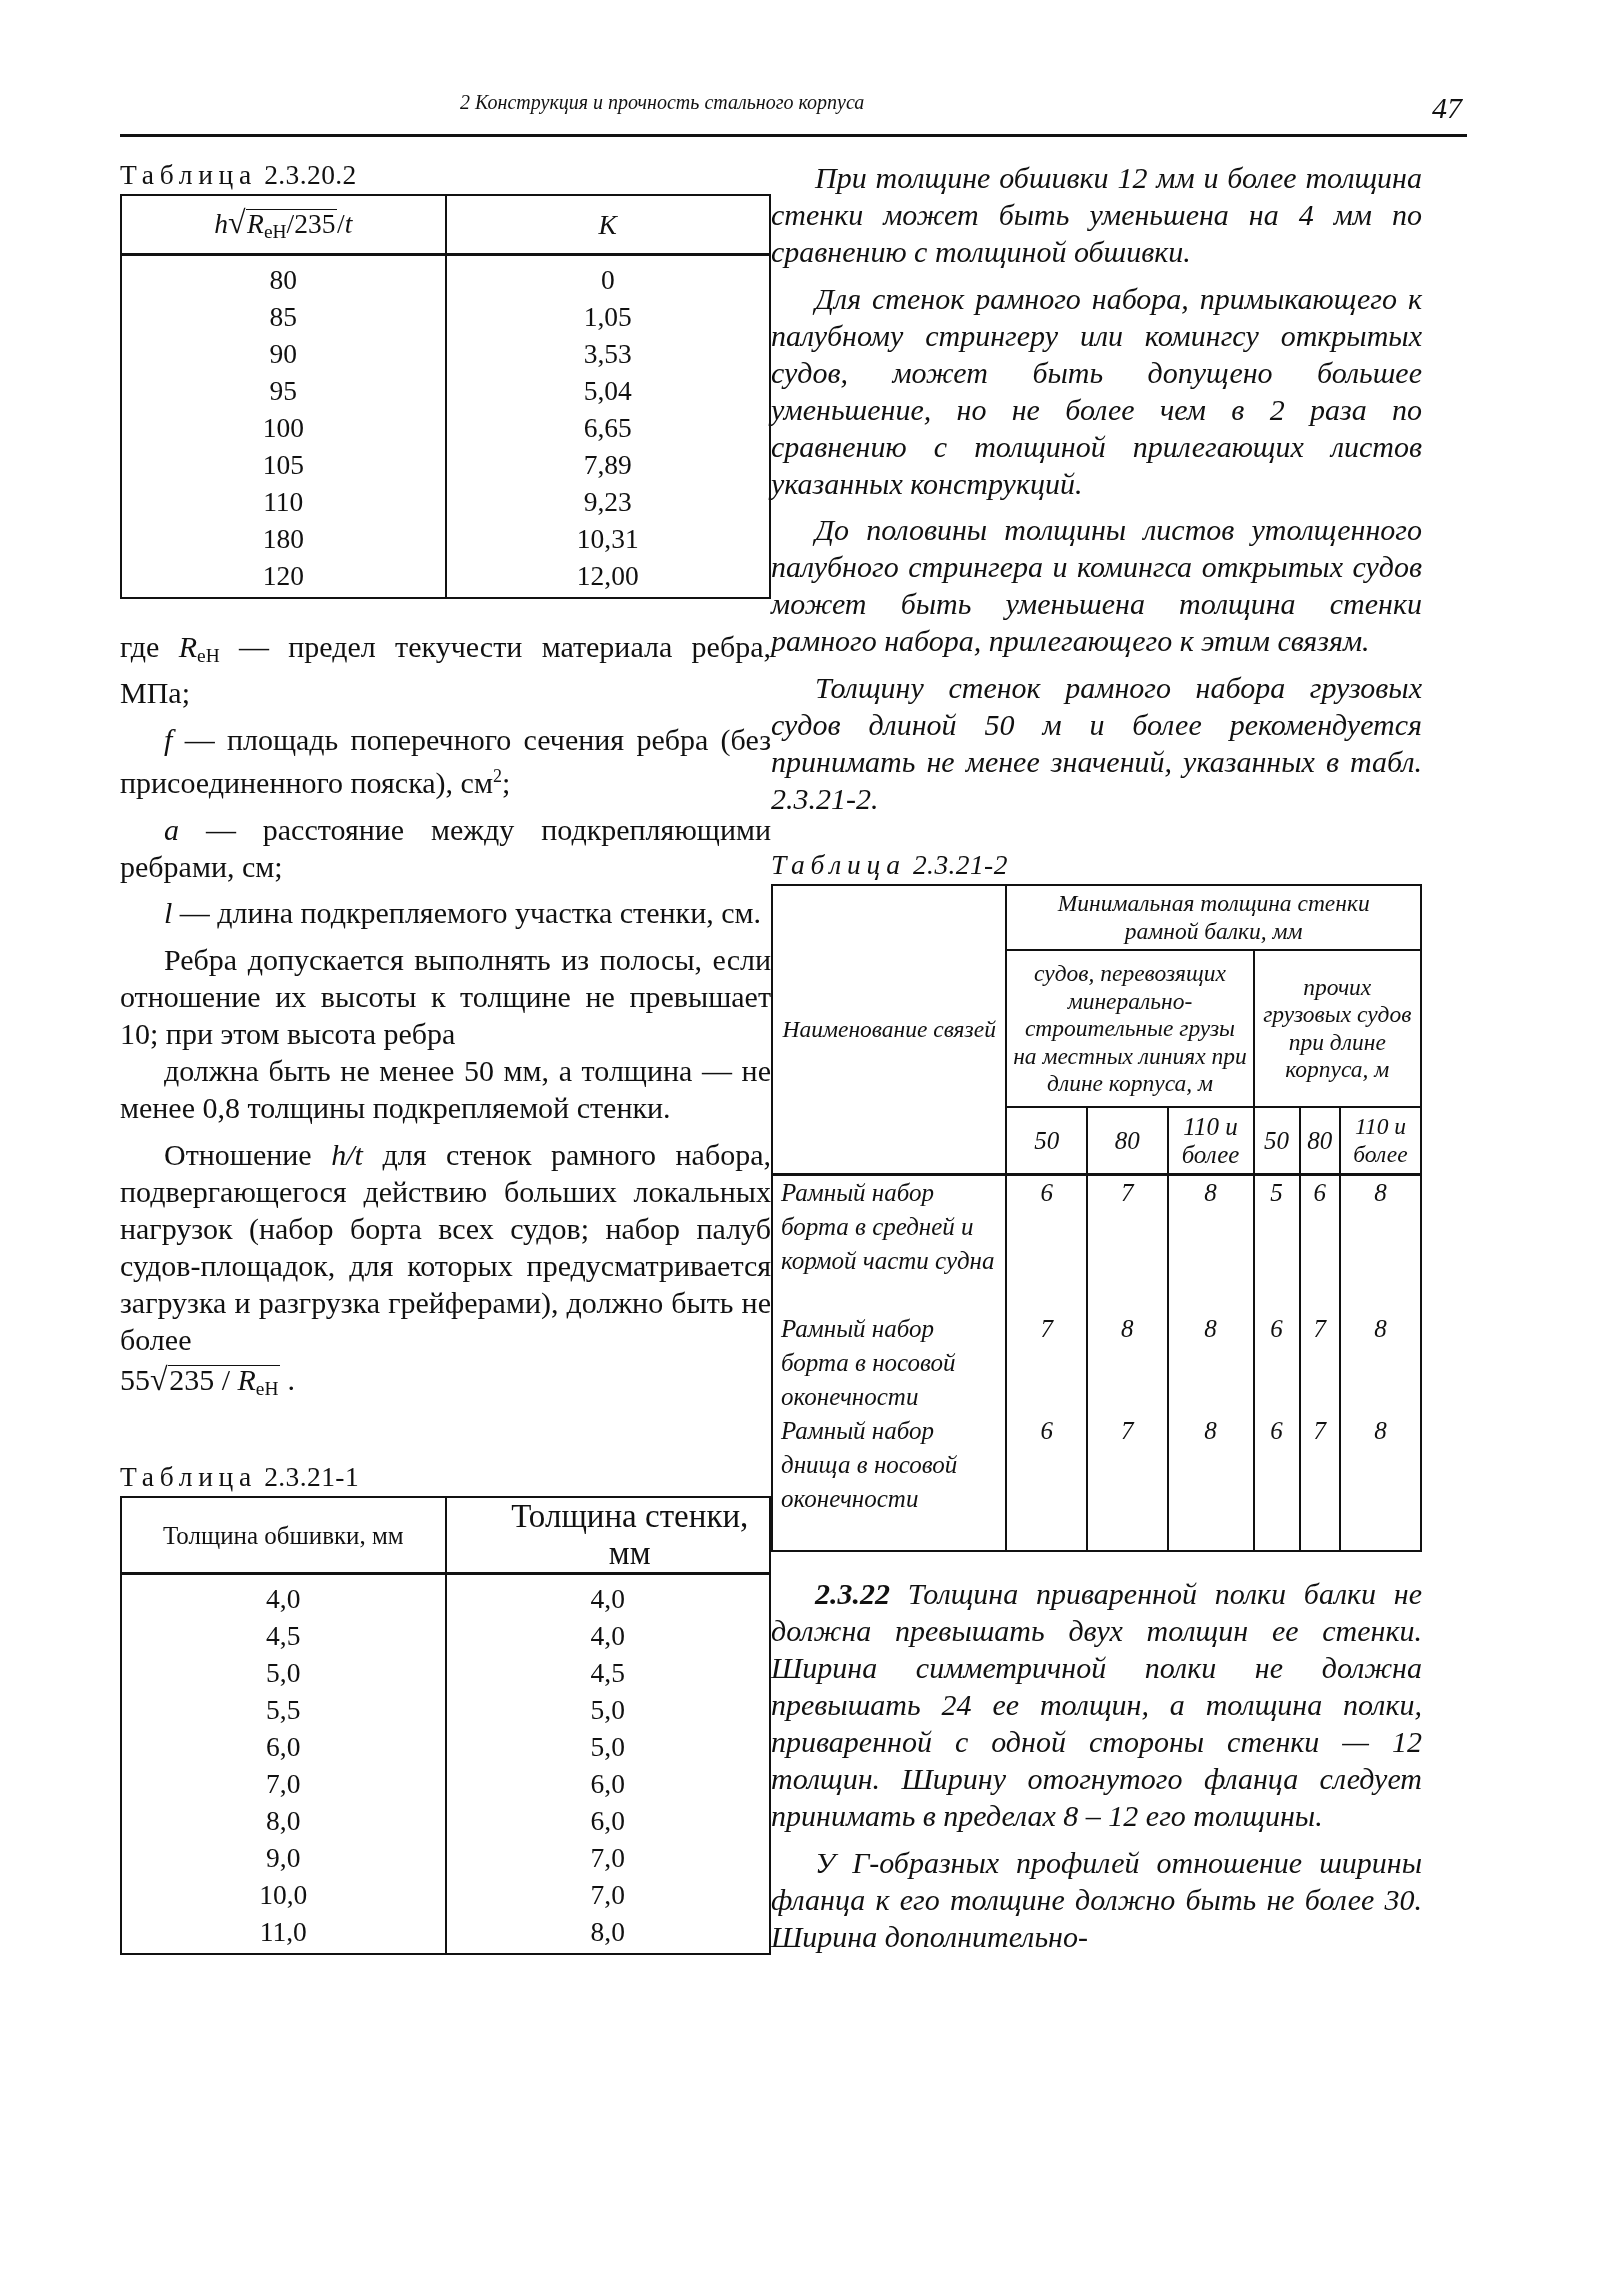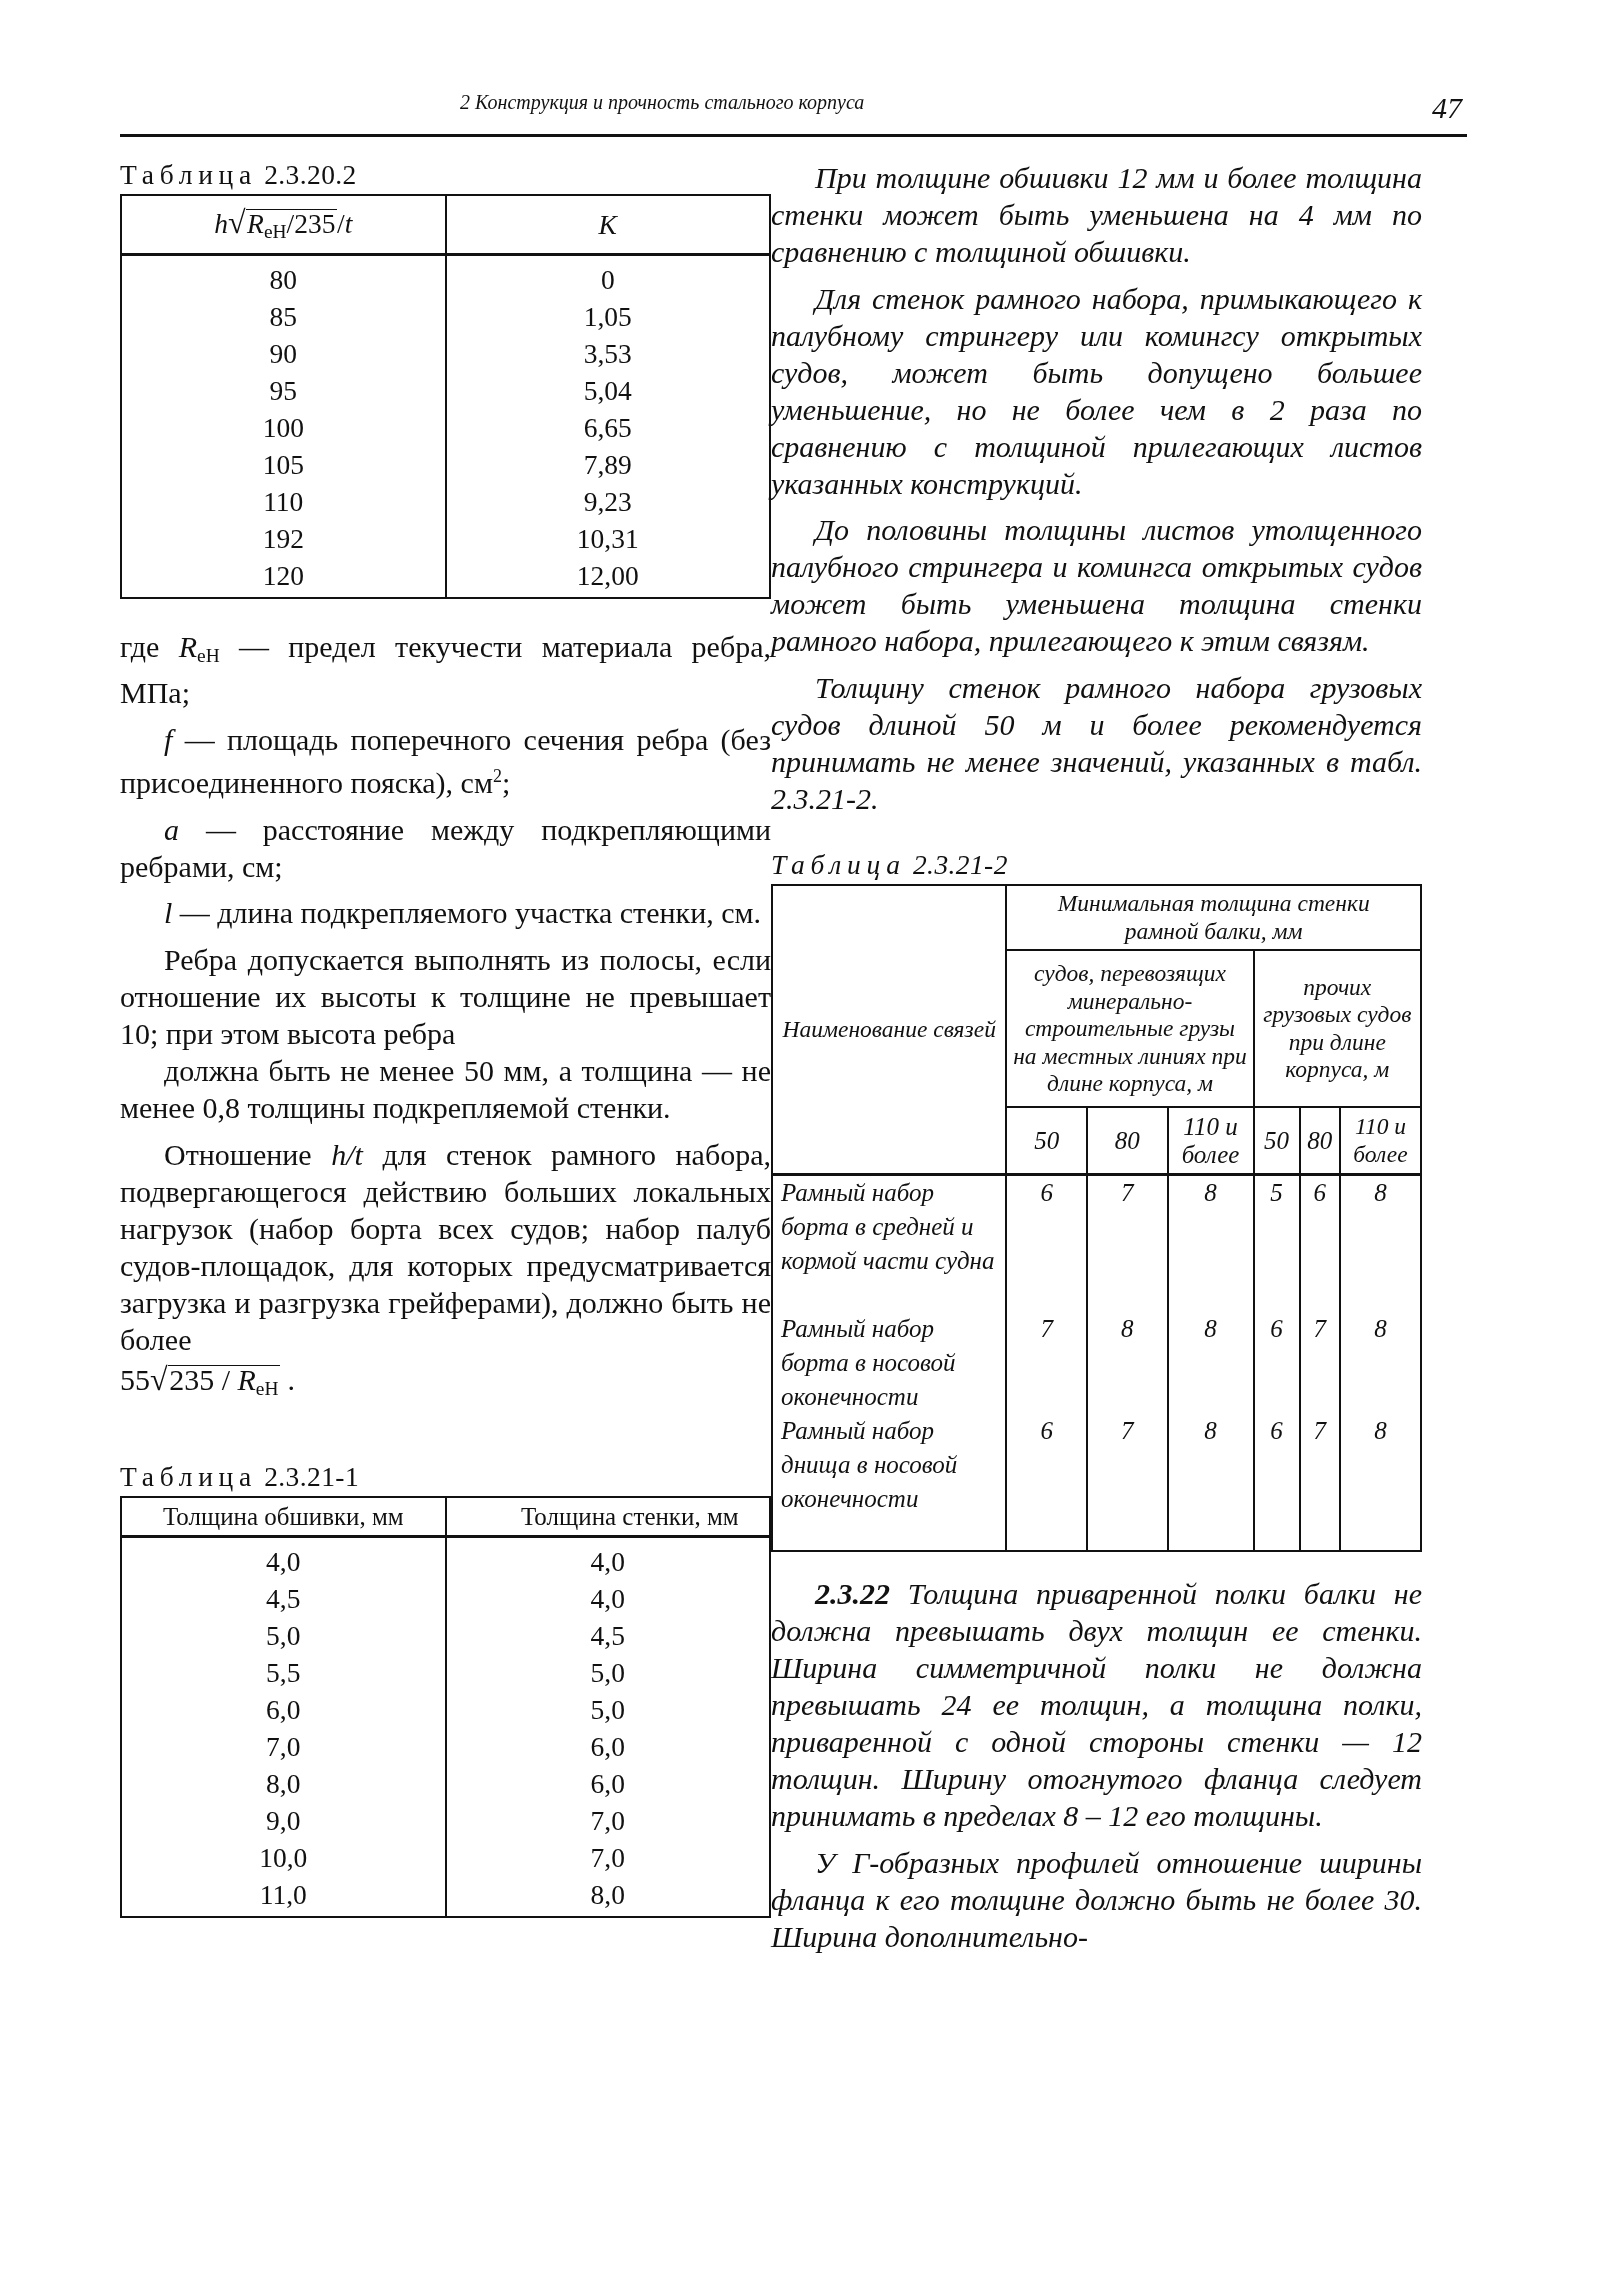--- a/index.html
+++ b/index.html
@@ -78,21 +78,21 @@
         </tr>
     <tr>
           <td>105</td>
           <td>7,89</td>
         </tr>
     <tr>
           <td>110</td>
           <td>9,23</td>
         </tr>
     <tr>
-          <td>192</td>
+          <td>180</td>
           <td>10,31</td>
         </tr>
     <tr class="last">
           <td>120</td>
           <td>12,00</td>
         </tr>
   </tbody>
     </table>
 
   <div style="height:29px;"></div>
@@ -118,21 +118,21 @@
 
   <div class="caption">
     <span class="sp">Таблица</span>
     <span>2.3.21-1</span>
   </div>
 
   <table class="t1" style="margin-top:3.2px;">
     <tbody>
         <tr>
       <th style="width:50%; height:32px; font-size:25px;">Толщина обшивки, мм</th>
-      <th style="height:32px; font-size:25px;padding-left:44px;">Толщина стенки, мм</th>
+      <th style="height:32px; font-size:33px;padding-left:44px;">Толщина стенки, мм</th>
     </tr>
     <tr class="first">
           <td>4,0</td>
           <td>4,0</td>
         </tr>
     <tr>
           <td>4,5</td>
           <td>4,0</td>
         </tr>
     <tr>

